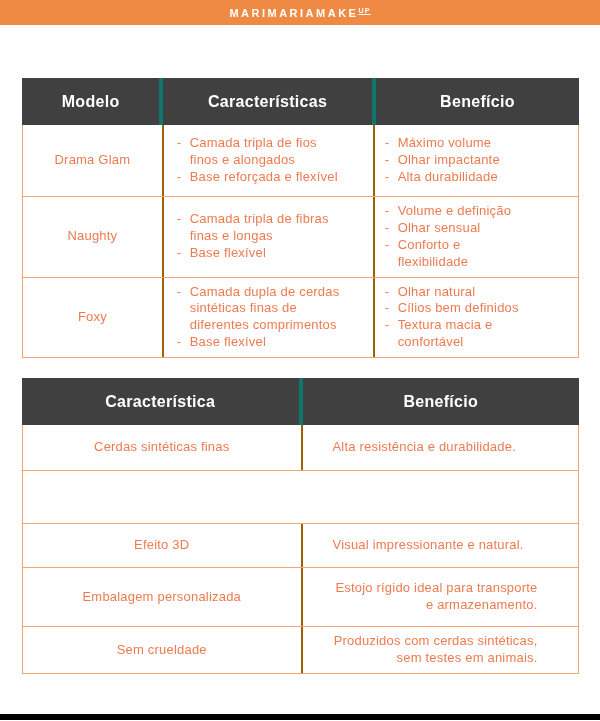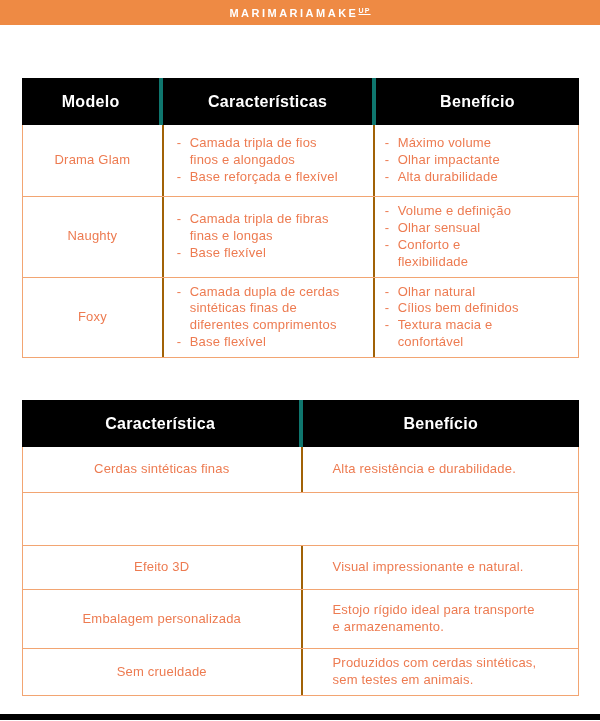--- a/index.html
+++ b/index.html
@@ -39,21 +39,21 @@
   }
 
   
   .tbl {
     position: absolute;
     left: 22px;
     width: 557px;
   }
   .t-header {
     display: flex;
-    background: #000000;
+    background: #404040;
     height: 47px;
   }
   .t-header .hcell {
     display: flex;
     align-items: center;
     justify-content: center;
     color: #ffffff;
     font-size: 16px;
     font-weight: bold;
     letter-spacing: 0.3px;
@@ -107,32 +107,33 @@
     padding-left: 13px;
   }
   .bullets li::before {
     content: "-";
     position: absolute;
     left: 0;
     top: 0;
   }
 
   
-  .t2 { top: 400px; }
+  .t2 { top: 378px; }
   .t2 .c1 { width: 50%; }
   .t2 .c2 { width: 50%; }
   .t2 .t-row:nth-child(1) { min-height: 45px; }
   .t2 .t-row:nth-child(2) { min-height: 52px; }
   .t2 .t-row:nth-child(3) { min-height: 43px; }
   .t2 .t-row:nth-child(4) { min-height: 58px; }
   .t2 .t-row:nth-child(5) { min-height: 46px; }
   .t2 .benefit-cell {
     display: flex;
     align-items: center;
     padding: 6px 8px 6px 30px;
+    text-align: right;
   }
   .t2 .benefit-cell span { display: block; max-width: 205px; }
 
   
   .footer-bar {
     position: absolute;
     left: 0;
     bottom: 1px;
     width: 100%;
     height: 6px;

